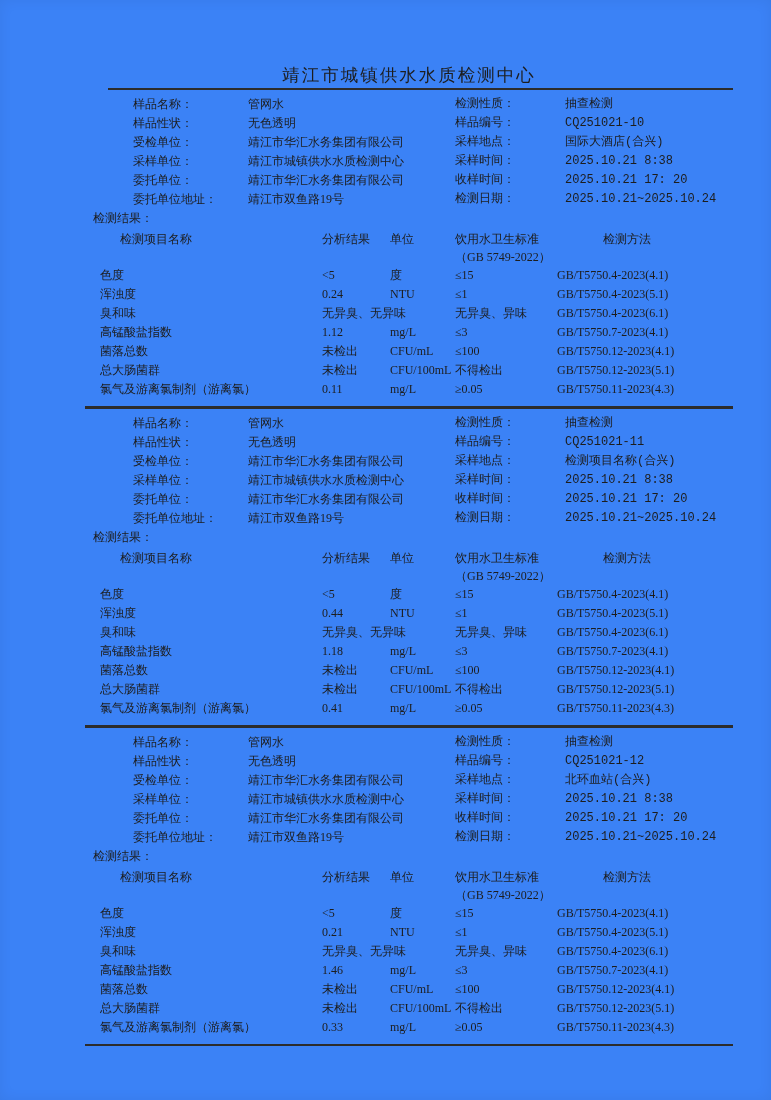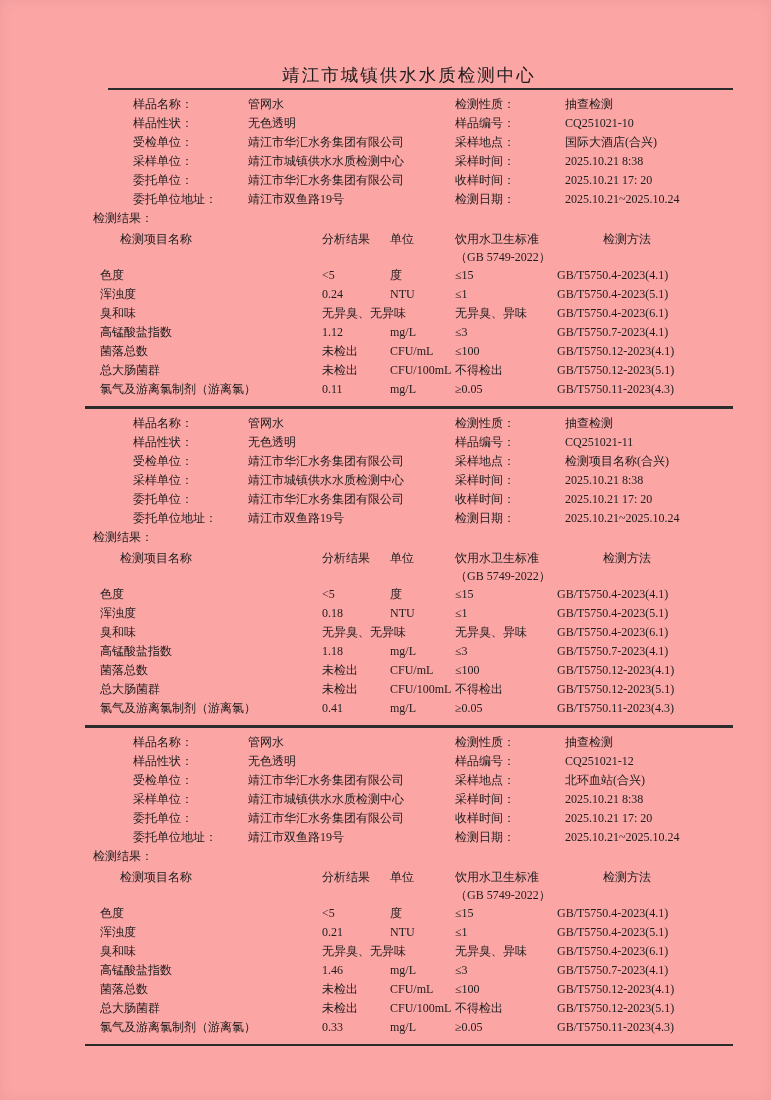--- a/index.html
+++ b/index.html
@@ -1,32 +1,32 @@
 <!DOCTYPE html>
 <html><head>
 <meta charset="utf-8">
 <style>
   * { box-sizing: border-box; }
   html, body { margin: 0; padding: 0; }
   body { background: #e9e8e4; }
   .page {
     width: 771px; height: 1100px; margin: 0 auto;
-    background: #fca5a5; color: #1d1d1d;
+    background: #3b82f6; color: #1d1d1d;
     font-family: "Liberation Serif", "DejaVu Serif", serif;
     font-size: 12px; position: relative; overflow: hidden;
     box-shadow: inset 0 0 14px rgba(0,0,0,0.06);
   }
   .content { padding: 64px 38px 0 85px; }
   .doc-title { text-align: center; font-size: 17.5px; letter-spacing: 2px; line-height: 22px; }
   .doc-subtitle { text-align: center; font-size: 15px; letter-spacing: 1px; line-height: 19px; }
   .title-rule { border-top: 2px solid #2c2c2c; margin-left: 23px; margin-top: 2px; }
   .report-section { padding-top: 5px; }
   .info { display: grid; grid-template-columns: 345px 1fr; }
   .col-l { padding-left: 30px; }
-  .col-r { padding-left: 25px; }
+  .col-r { padding-left: 25px; font-family: Liberation Mono, monospace; }
   .ir { display: flex; line-height: 19px; white-space: nowrap; }
   .col-l .lb { width: 115px; flex: none; margin-left: 18px; }
   .col-r .lb { width: 110px; flex: none; }
   .results-label { line-height: 19px; padding-left: 8px; }
   .thead, .tr { display: grid; grid-template-columns: 237px 68px 65px 102px 1fr; white-space: nowrap; }
   .thead { line-height: 19px; margin-top: 2px; }
   .thead .c1 { padding-left: 35px; }
   .thead .c5 { padding-left: 46px; }
   .c4 .l2 { display: block; line-height: 17px; }
   .tr { line-height: 19px; }
@@ -228,21 +228,21 @@
         </div>
         <div class="tr">
             <span class="c c1">色度</span>
             <span class="c c2">&lt;5</span>
             <span class="c c3">度</span>
             <span class="c c4">≤15</span>
             <span class="c c5">GB/T5750.4-2023(4.1)</span>
           </div>
         <div class="tr">
             <span class="c c1">浑浊度</span>
-            <span class="c c2">0.18</span>
+            <span class="c c2">0.44</span>
             <span class="c c3">NTU</span>
             <span class="c c4">≤1</span>
             <span class="c c5">GB/T5750.4-2023(5.1)</span>
           </div>
         <div class="tr">
             <span class="c c1">臭和味</span>
             <span class="c c2">无异臭、无异味</span>
             <span class="c c3"></span>
             <span class="c c4">无异臭、异味</span>
             <span class="c c5">GB/T5750.4-2023(6.1)</span>

